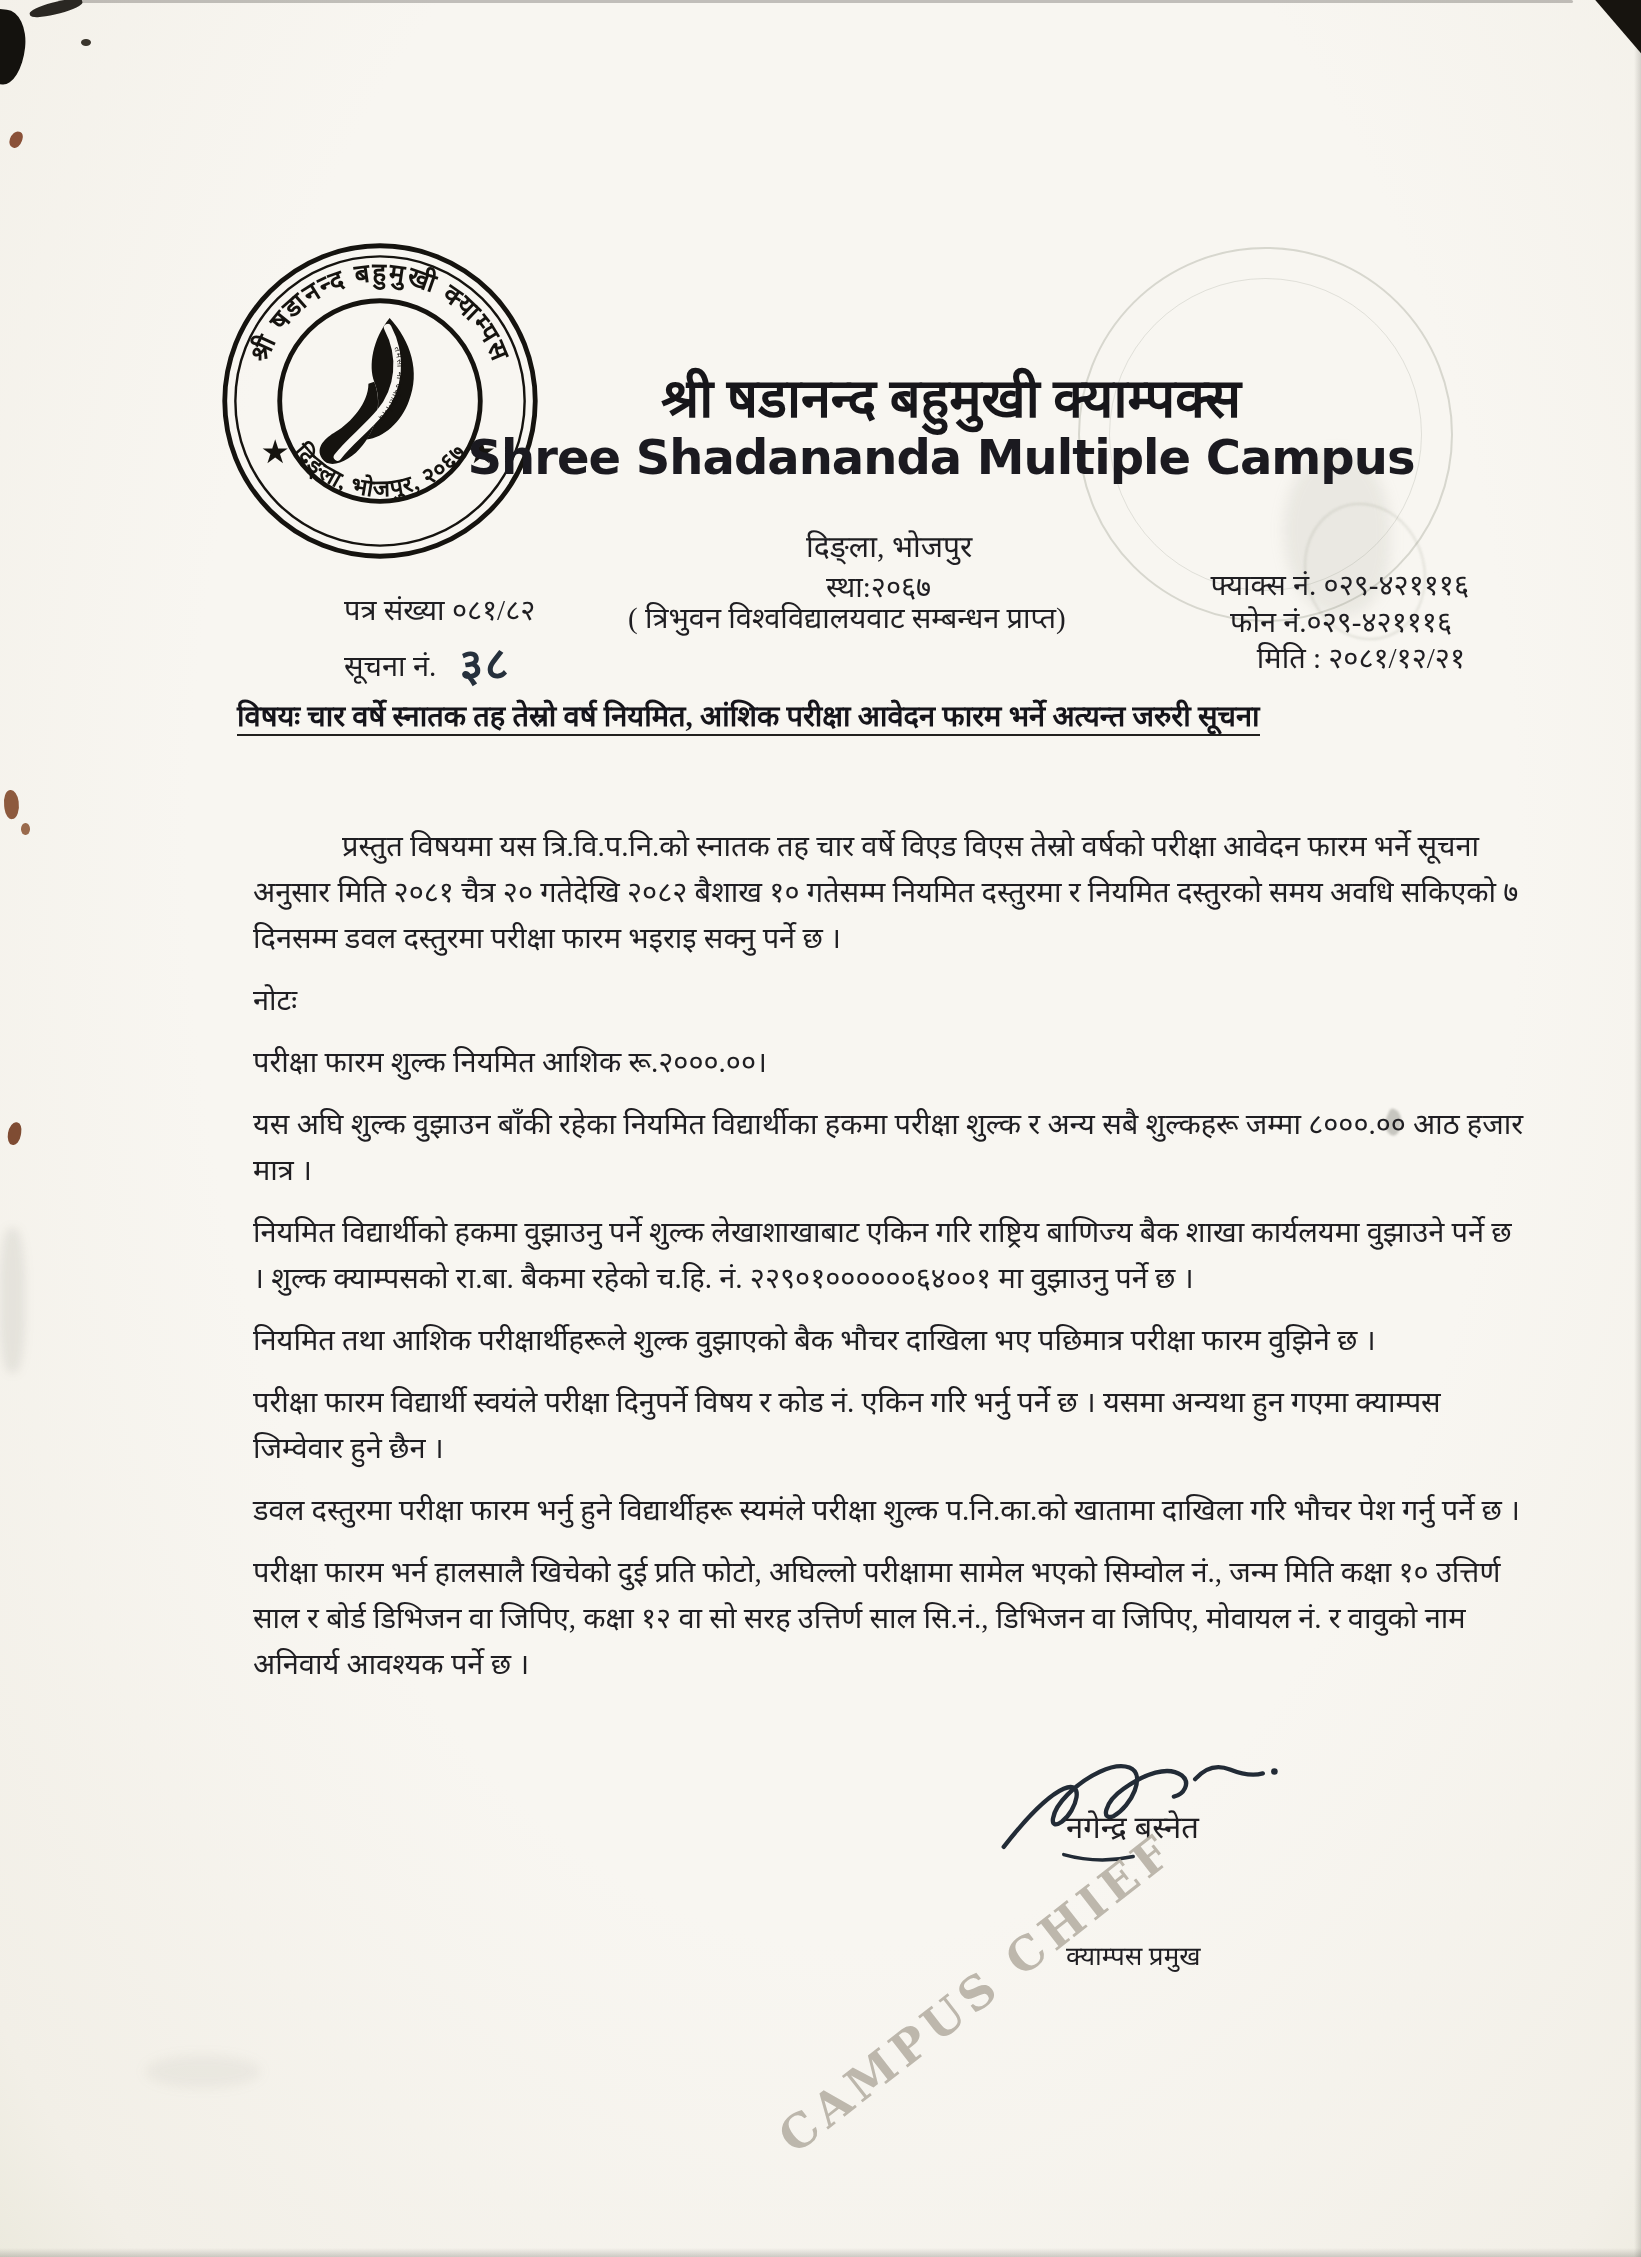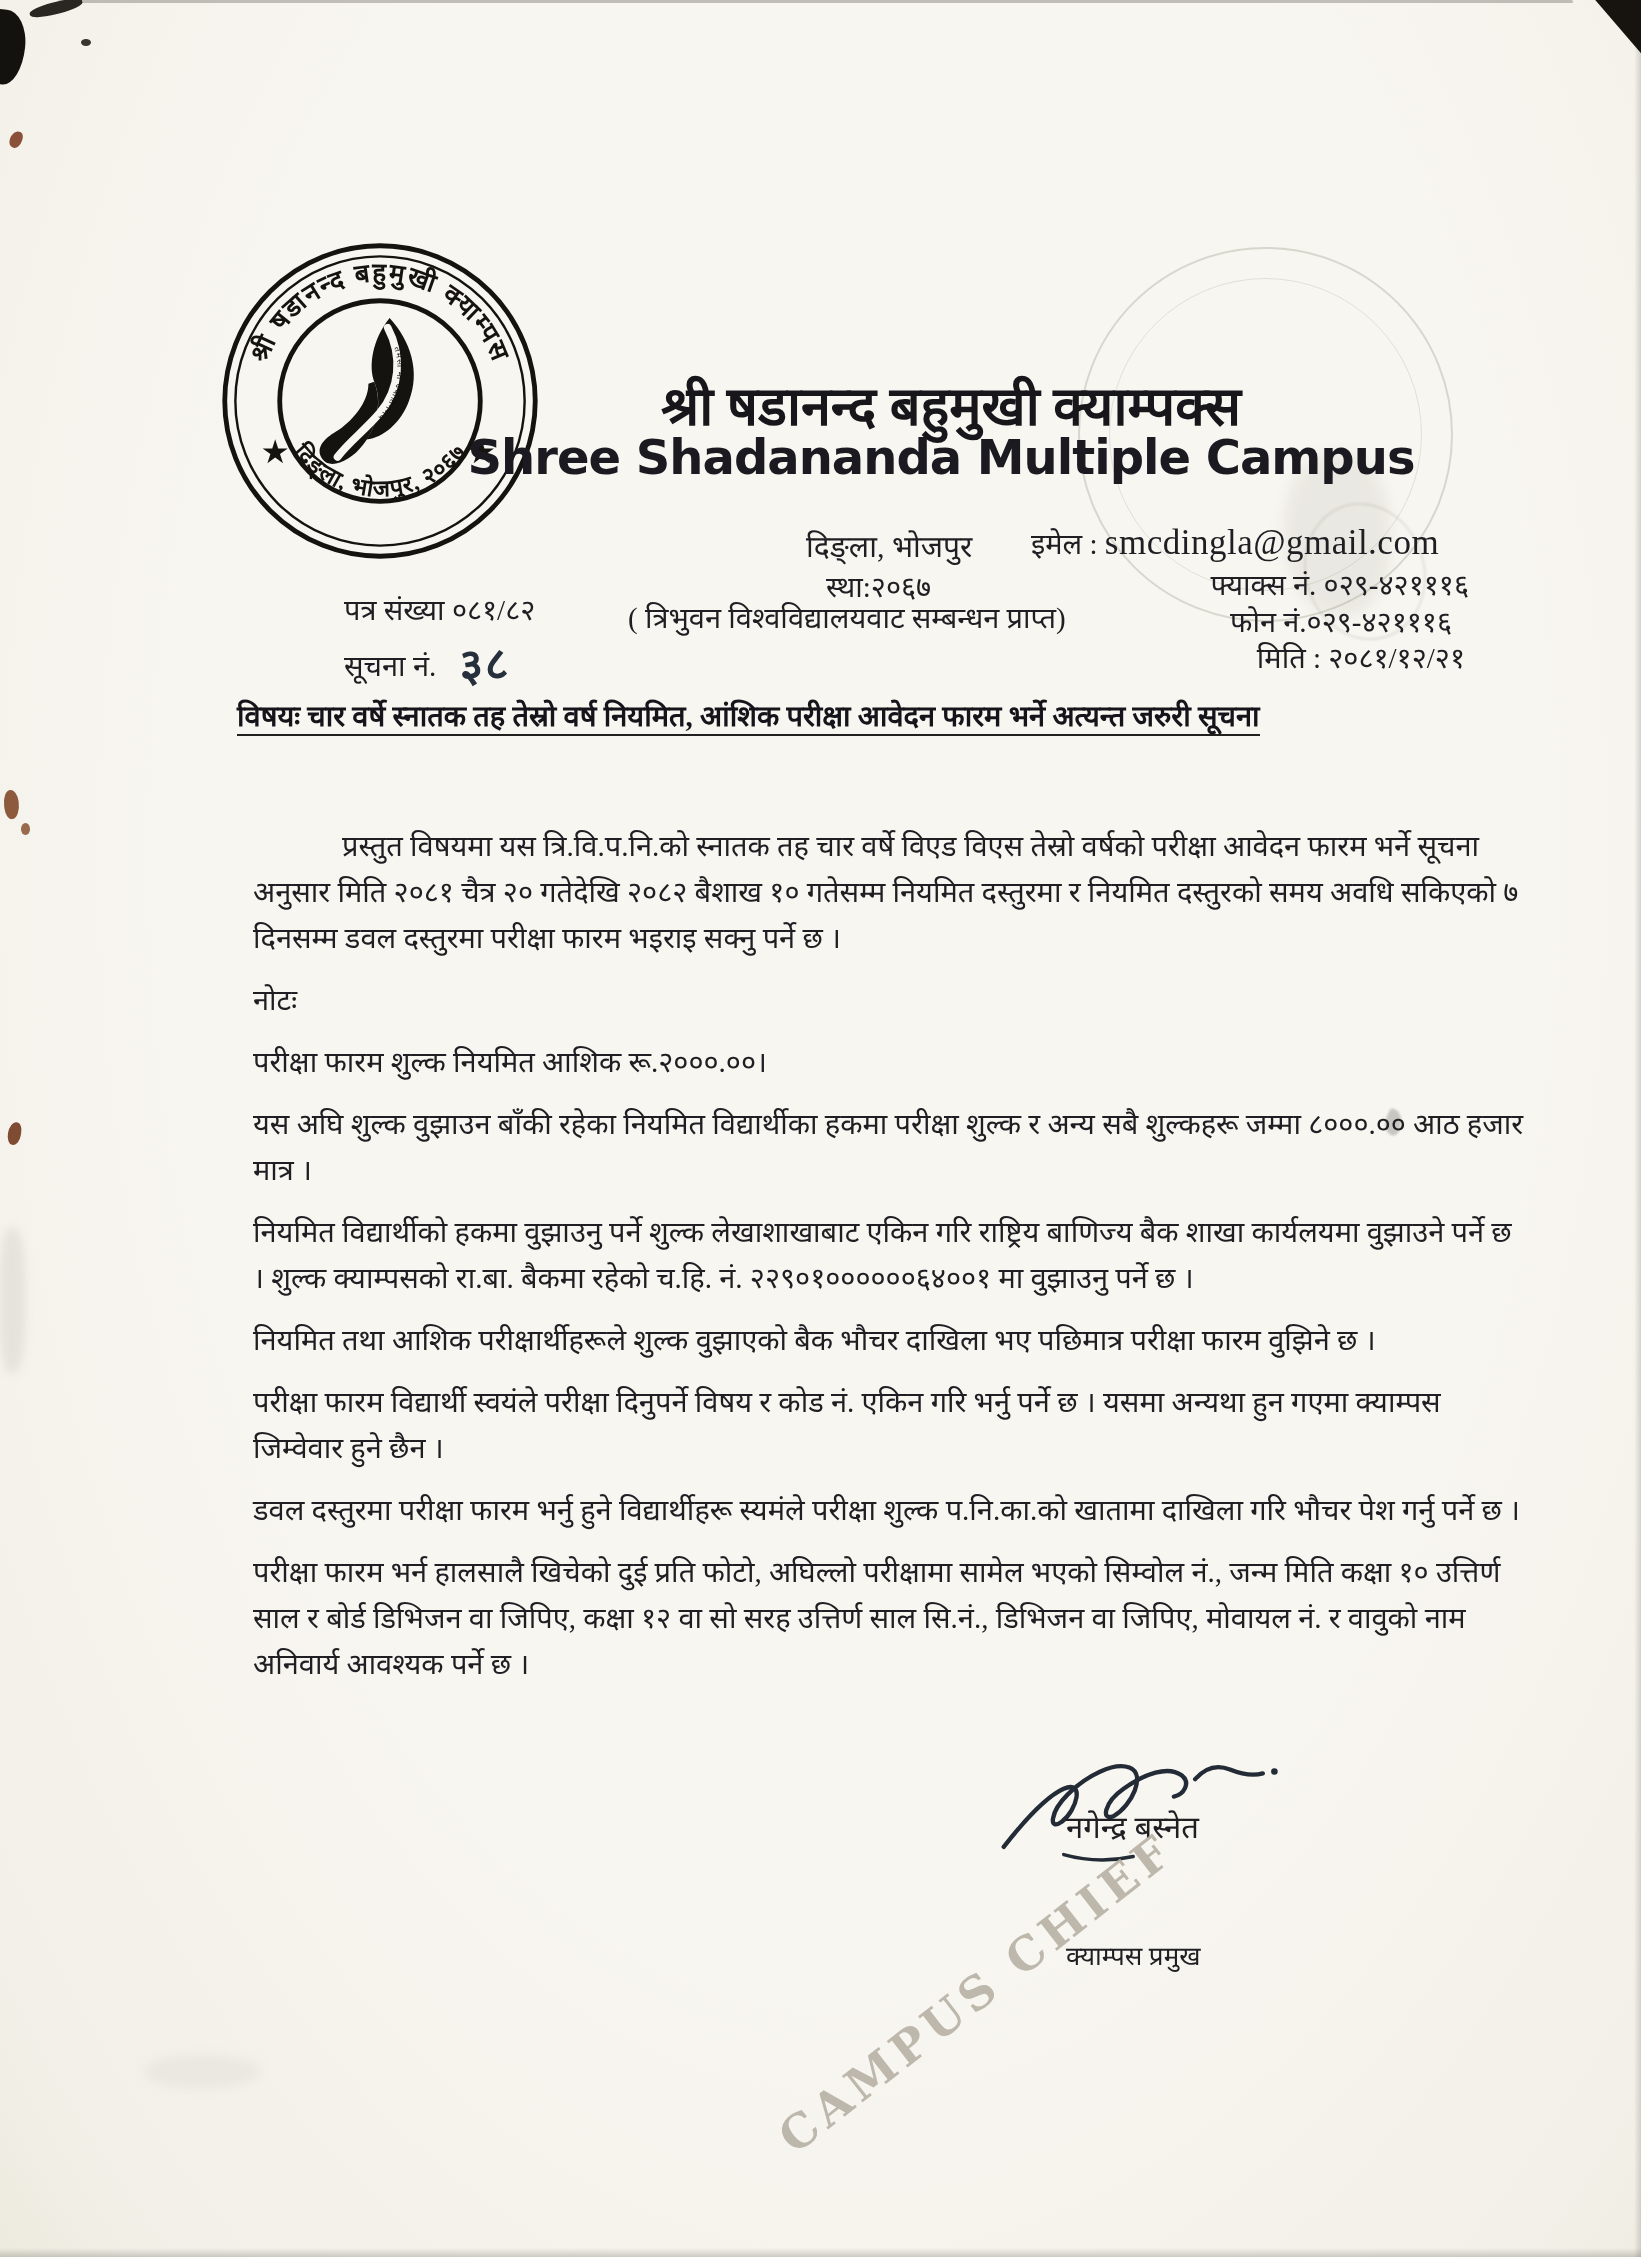--- a/index.html
+++ b/index.html
@@ -30,21 +30,21 @@
   .smudge-low{position:absolute;top:2055px;left:145px;width:116px;height:33px;background:rgba(120,115,105,.07);filter:blur(5.8px);border-radius:50%;}
   
   .ghost-stamp{position:absolute;top:247px;left:1078px;width:371px;height:371px;border:2.9px solid rgba(138,142,126,.30);border-radius:50%;}
   .ghost-stamp::before{content:"";position:absolute;inset:29px;border:1.9px solid rgba(138,142,126,.22);border-radius:50%;}
   .ghost-blob{position:absolute;top:452px;left:1284px;width:106px;height:164px;background:rgba(150,150,138,.14);filter:blur(6.8px);border-radius:50% 50% 45% 55%;}
   .ghost-swirl{position:absolute;top:502px;left:1305px;width:116px;height:135px;border:2.9px solid rgba(140,144,128,.22);border-radius:50%;transform:rotate(-18deg);filter:blur(1px);}
   
   .logo{position:absolute;top:239px;left:218px;width:324px;height:324px;}
   
   .tagline{position:absolute;top:309px;left:537px;right:114px;text-align:center;font-size:27px;letter-spacing:0.5px;color:#201f23;}
-  .title-np{position:absolute;top:359px;left:454px;right:193px;text-align:center;font-size:54px;font-weight:700;margin:8px;color:#17161a;}
+  .title-np{position:absolute;top:359px;left:454px;right:193px;text-align:center;font-size:54px;font-weight:700;margin:0;color:#17161a;}
   .title-en{position:absolute;top:429px;left:367px;right:126px;text-align:center;font-size:48px;font-weight:600;margin:0;
             font-family:"DejaVu Sans","Liberation Sans",sans-serif;color:#1b1a20;letter-spacing:-1px;}
   .m-place{position:absolute;top:525px;left:806px;font-size:30px;}
   .m-email{position:absolute;top:523px;left:1031px;font-size:29px;}
   .m-email .addr{font-size:35px;font-family:"Liberation Serif",serif;letter-spacing:0.5px;}
   .m-estd{position:absolute;top:566px;left:826px;font-size:29px;}
   .m-fax{position:absolute;top:564px;right:172px;font-size:29px;}
   .m-letterno{position:absolute;top:589px;left:344px;font-size:29px;}
   .m-affil{position:absolute;top:597px;left:628px;font-size:29px;}
   .m-phone{position:absolute;top:601px;right:189px;font-size:29px;}
@@ -117,24 +117,20 @@
       <text font-size="9" fill="#15130f" letter-spacing="1">
         <textPath href="#ribbonPath" startOffset="12%">तमसो मा ज्योतिर्गमय</textPath>
       </text>
     </g>
   </svg>
 
   <h1 class="title-np">श्री षडानन्द बहुमुखी क्याम्पक्स</h1>
   <h2 class="title-en">Shree Shadananda Multiple Campus</h2>
 
   <div class="m-place">दिङ्ला, भोजपुर</div>
-  <div class="m-email">
-    <span>इमेल :</span>
-    <span class="addr">smcdingla@gmail.com</span>
-  </div>
   <div class="m-estd">स्था:२०६७</div>
   <div class="m-fax">फ्याक्स नं. ०२९-४२१११६</div>
   <div class="m-letterno">पत्र संख्या ०८१/८२</div>
   <div class="m-affil">( त्रिभुवन विश्वविद्यालयवाट सम्बन्धन प्राप्त)</div>
   <div class="m-phone">फोन नं.०२९-४२१११६</div>
   <div class="m-notice">
     <span>सूचना नं.</span>
     <span class="hand">३८</span>
   </div>
   <div class="m-date">मिति : २०८१/१२/२१</div>

